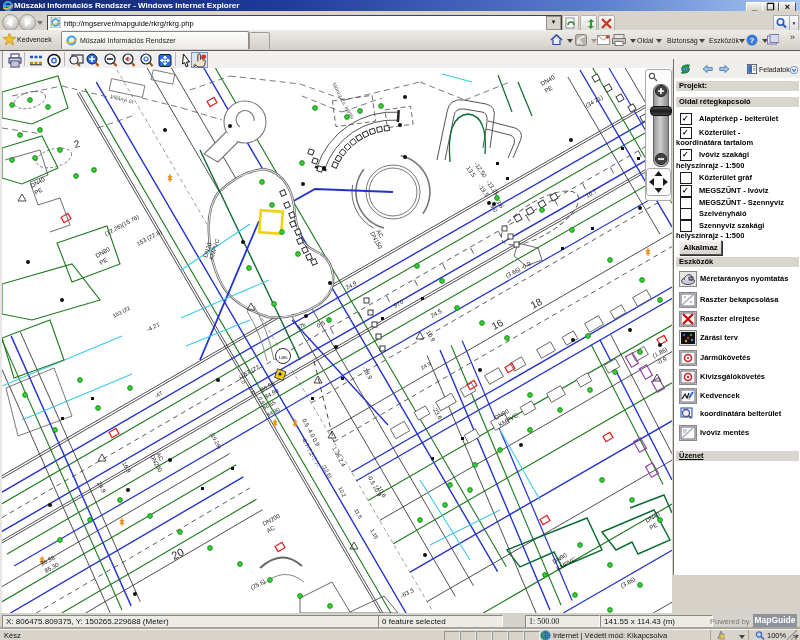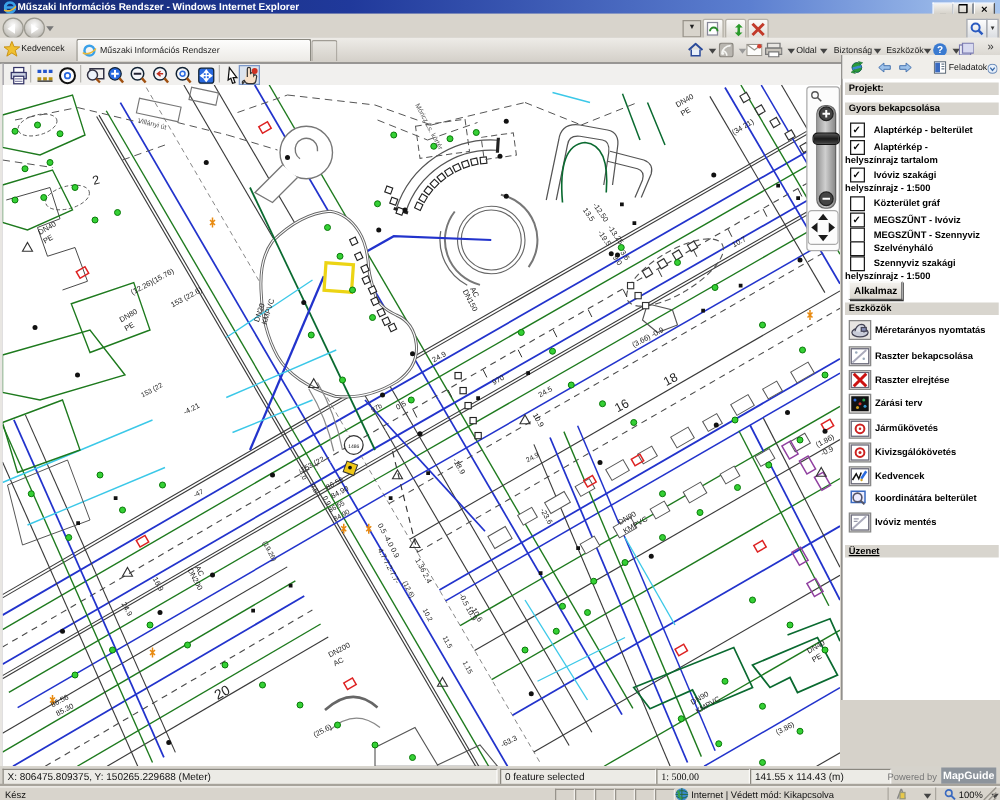--- a/index.html
+++ b/index.html
@@ -27,21 +27,21 @@
 .cmdtxt{top:7px;font-size:7px;color:#222;}
 .chev{display:inline-block;width:0;height:0;border-left:3px solid transparent;border-right:3px solid transparent;border-top:4px solid #444;vertical-align:middle;margin-left:2px;}
 
 #ptoolbar{left:0;top:51px;width:800px;height:17px;background:#f1f0ee;border-left:1px solid #333;}
 .tbtn{top:2px;width:16px;height:15px;}
 .tsep{top:1px;width:1px;height:14px;background:#b9b7b3;}
 
 #map{left:2px;top:68px;width:670px;height:545px;background:#fff;overflow:hidden;}
 #mapborder{left:0px;top:51px;width:2px;height:562px;background:#e8e6e2;border-right:1px solid #9a98a0;}
 
-#panel{left:673px;top:44px;width:127px;height:516px;background:#fff;border-left:1px solid #716f6b;}
+#panel{left:673px;top:59px;width:127px;height:516px;background:#fff;border-left:1px solid #716f6b;}
 #paneltop{left:0;top:0;width:127px;height:19px;background:#f0eeea;}
 .phdr{left:2px;width:123px;height:10px;background:#d8d5ce;color:#000;font-size:7.5px;font-weight:bold;padding-top:0px;line-height:10px;}
 .cb{left:6px;width:10px;height:10px;background:#fff;border:1px solid #1a1a1a;}
 .cbl{left:25px;font-size:7.5px;font-weight:bold;color:#000;white-space:nowrap;}
 .cbl2{left:2px;font-size:7.5px;font-weight:bold;color:#000;white-space:nowrap;}
 .check{position:absolute;left:1px;top:0px;color:#000;font-size:8px;font-weight:bold;}
 #alk{left:5px;width:41px;height:13px;background:linear-gradient(180deg,#f4f2ee,#d8d4cc);border:1px solid #555;border-top-color:#f8f8f6;border-left-color:#f8f8f6;box-shadow:1px 1px 0 #333;font-size:8px;font-weight:bold;text-align:center;line-height:13px;}
 .ticon{left:5px;width:16px;height:14px;background:#e8e6e2;border:1px solid #888;}
 .tlabel{left:26px;font-size:7.5px;font-weight:bold;color:#000;white-space:nowrap;}
 
@@ -67,20 +67,28 @@
  <div class="abs winbtn" style="left:779px;">×</div>
 </div>
 <div class="abs" id="addr">
  <div class="abs navcirc" style="left:2px;">
       <span class="navarrow" style="border-top:4px solid transparent;border-bottom:4px solid transparent;border-right:6px solid #fff;"></span>
     </div>
  <div class="abs navcirc" style="left:19px;">
       <span class="navarrow" style="left:5px;border-top:4px solid transparent;border-bottom:4px solid transparent;border-left:6px solid #fff;"></span>
     </div>
  <div class="abs" style="left:37px;top:10px;width:0;height:0;border-left:3px solid transparent;border-right:3px solid transparent;border-top:4px solid #777;"></div>
+ <div class="abs" id="urlfield">
+   <svg class="abs" style="left:2px;top:1px" width="11" height="11" viewBox="0 0 10 10">
+        <rect x="1" y="0" width="8" height="10" fill="#fff" stroke="#888" stroke-width="0.8"></rect>
+        <circle cx="5" cy="5" r="3" fill="none" stroke="#39a0e8" stroke-width="1.6"></circle>
+        <path d="M1 6 Q5 8 9 4" stroke="#e8b83a" stroke-width="1" fill="none"></path>
+      </svg>
+   <span class="abs" style="left:16px;top:3px">http://mgserver/mapguide/rkrg/rkrg.php</span>
+ </div>
  <div class="abs" id="urldrop">▼</div>
  <div class="abs smbtn" style="left:562px;"><svg width="13" height="13" viewBox="0 0 13 13" style="margin:1px">
         <rect x="2" y="1" width="8" height="10" fill="#fff" stroke="#889" stroke-width="1"></rect>
         <path d="M4 8 a3 3 0 1 1 6 0" stroke="#2a8a2a" stroke-width="1.6" fill="none"></path>
       </svg></div>
  <div class="abs smbtn" style="left:580px;"><svg width="13" height="13" viewBox="0 0 13 13" style="margin:1px">
         <path d="M3 9 V4 l-2 0 3.2-3 3 3 -2 0" fill="#2a9a2a" transform="translate(6.5,6.5) rotate(180) translate(-6.5,-6.5)"></path>
         <path d="M3 9 V4 l-2 0 3.2-3 3 3 -2 0" fill="#2a9a2a" transform="translate(5,1)"></path>
       </svg></div>
  <div class="abs smbtn" style="left:598px;"><svg width="13" height="13" viewBox="0 0 13 13" style="margin:1px">
@@ -688,30 +696,30 @@
         <rect x="1.5" y="1.5" width="5" height="10" fill="#3a6ac0"></rect>
         <path d="M8 3 h3 M8 5.5 h3 M8 8 h3" stroke="#678" stroke-width="1.2"></path>
       </svg>
   <span class="abs" style="left:85px;top:7px;font-size:7px;color:#111">Feladatok</span>
   <svg class="abs" style="left:116px;top:7px" width="8" height="8" viewBox="0 0 9 9">
         <circle cx="4.5" cy="4.5" r="4.2" fill="#e8f0fa" stroke="#6a8ab8"></circle>
         <path d="M2.5 3.5 L4.5 6 L6.5 3.5" fill="none" stroke="#3a6aaa" stroke-width="1.2"></path>
       </svg>
  </div>
  <div class="abs phdr" style="top:22px;"><span style="margin-left:3px">Projekt:</span></div>
- <div class="abs phdr" style="top:38px;"><span style="margin-left:3px">Gyors bekapcsolása</span></div>
+ <div class="abs phdr" style="top:38px;"><span style="margin-left:3px">Oldal rétegkapcsoló</span></div>
  <div class="abs cb" style="top:54px">
       <span class="check">✓</span>
     </div>
     <span class="abs cbl" style="top:55px">Alaptérkép - belterület</span>
  <div class="abs cb" style="top:68px">
       <span class="check">✓</span>
     </div>
-    <span class="abs cbl" style="top:69px">Alaptérkép -</span>
- <span class="abs cbl2" style="top:79px">helyszínrajz tartalom</span>
+    <span class="abs cbl" style="top:69px">Közterület -</span>
+ <span class="abs cbl2" style="top:79px">koordinátára tartalom</span>
  <div class="abs cb" style="top:90px">
       <span class="check">✓</span>
     </div>
     <span class="abs cbl" style="top:91px">Ivóviz szakági</span>
  <span class="abs cbl2" style="top:102px">helyszínrajz - 1:500</span>
  <div class="abs cb" style="top:113px"></div>
     <span class="abs cbl" style="top:114px">Közterület gráf</span>
  <div class="abs cb" style="top:126px">
       <span class="check">✓</span>
     </div>
@@ -780,21 +788,21 @@
  <div class="abs ticon" style="top:366px"><svg width="16" height="14" viewBox="0 0 16 14">
         <rect x="1" y="1" width="14" height="12" fill="#fff" stroke="#667"></rect>
         <path d="M2 12 L13 2" stroke="#aab" stroke-width="1.5"></path>
         <path d="M3 4 h4 M3 6 h3" stroke="#99a"></path>
       </svg></div>
     <span class="abs tlabel" style="top:369px">Ivóviz mentés</span>
  <div class="abs phdr" style="top:392px;text-decoration:underline;"><span style="margin-left:3px">Üzenet</span></div>
 </div>
 <div class="abs" id="mgstatus">
  <div class="abs sfield" style="left:2px;width:391px;">X: 806475.809375, Y: 150265.229688 (Meter)</div>
- <div class="abs sfield" style="left:400px;width:120px;">0 feature selected</div>
+ <div class="abs sfield" style="left:378px;width:120px;">0 feature selected</div>
  <div class="abs sfield" style="left:525px;width:70px;font-family:Liberation Serif, serif;">1: 500.00</div>
  <div class="abs sfield" style="left:600px;width:108px;">141.55 x 114.43 (m)</div>
  <div class="abs" id="mgl">Powered by</div>
  <div class="abs" id="mglogo">MapGuide</div>
 </div>
 <div class="abs" id="iestatus">
  <span class="abs" style="left:4px;top:1px">Kész</span>
  <div class="abs seg" style="left:444px"></div>
  <div class="abs seg" style="left:460px"></div>
  <div class="abs seg" style="left:476px"></div>

